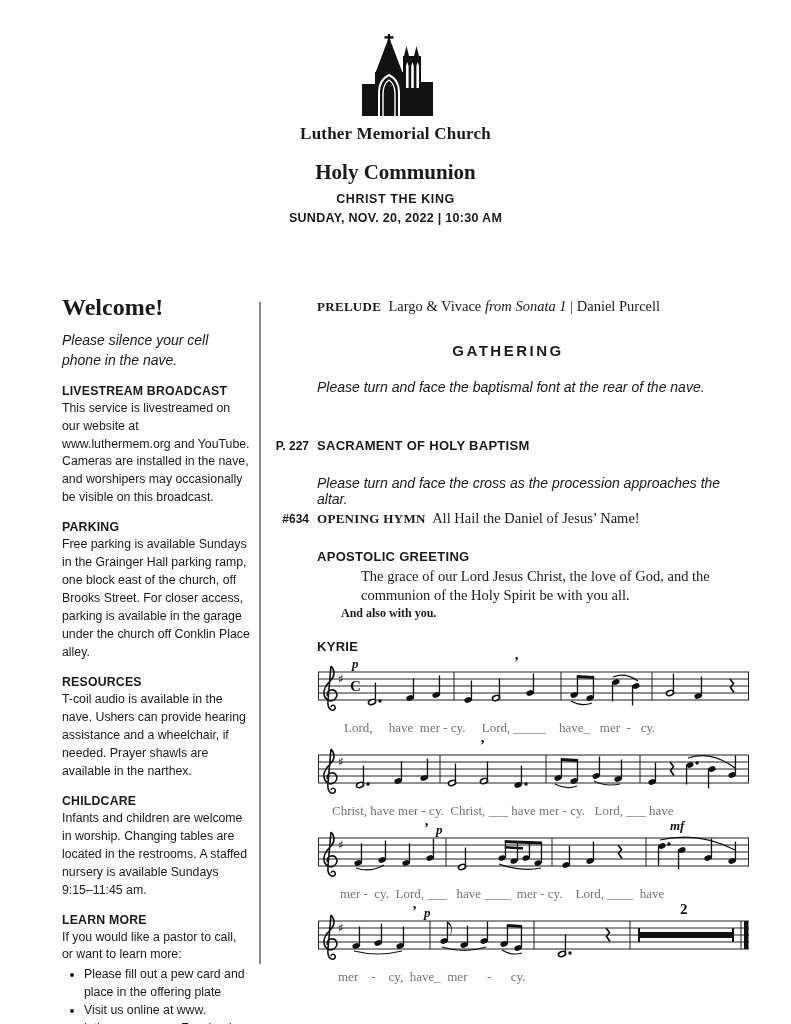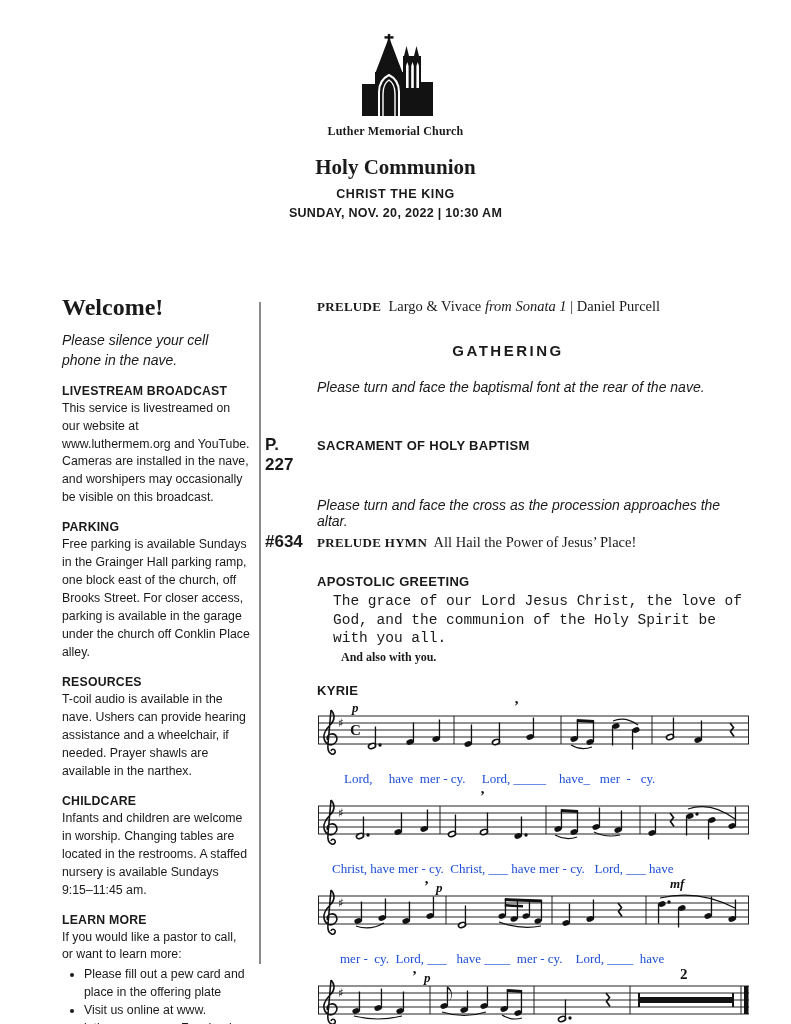--- a/index.html
+++ b/index.html
@@ -3,53 +3,53 @@
 <meta charset="utf-8">
 <style>
   html,body{margin:0;padding:0;}
   body{
     width:791px;height:1024px;position:relative;background:#ffffff;
     color:#1a1a1a;font-family:"Liberation Sans",sans-serif;overflow:hidden;
   }
   
   .header{position:absolute;top:34px;left:0;width:100%;text-align:center;}
   .logo{display:block;margin:0 auto;}
-  .church-name{font-family:"Liberation Serif",serif;font-weight:bold;font-size:12px;margin-top:8px;letter-spacing:.2px;}
+  .church-name{font-family:"Liberation Serif",serif;font-weight:bold;font-size:17px;margin-top:8px;letter-spacing:.2px;}
   .service-title{font-family:"Liberation Serif",serif;font-weight:bold;font-size:21px;margin-top:16px;}
   .feast{font-weight:bold;font-size:12.5px;letter-spacing:.6px;margin-top:7px;text-align:center;}
   .datetime{font-weight:bold;font-size:12.5px;letter-spacing:.3px;margin-top:5px;}
   
   .sidebar{position:absolute;left:62px;top:294px;width:188px;}
   .welcome{font-family:"Liberation Serif",serif;font-weight:bold;font-size:24px;}
   .silence{font-style:italic;font-size:14px;line-height:1.45;margin-top:9px;}
   .sb-section{margin-top:13px;}
   .sb-head{font-weight:bold;font-size:12.3px;letter-spacing:.2px;margin-bottom:2px;}
   .sb-body{font-size:12.3px;line-height:1.46;}
   .sb-bullets{margin:2px 0 0 0;padding-left:22px;font-size:12.3px;line-height:1.46;}
   .sb-bullets li{margin:0;}
   
   .divider{position:absolute;left:259px;top:302px;width:2px;height:662px;background:#8a8a8a;}
   
   .main{position:absolute;left:265px;top:298px;width:486px;}
   .row{display:flex;align-items:baseline;}
-  .row .ref{width:44px;flex:0 0 44px;font-weight:bold;font-size:17px;text-align:left;}
+  .row .ref{width:44px;flex:0 0 44px;font-weight:bold;font-size:12px;text-align:right;}
   .row .rcontent{margin-left:8px;}
   .indent{margin-left:52px;}
   .h-sans{font-weight:bold;font-size:13px;letter-spacing:.3px;margin-top:40px;}
   .serif{font-family:"Liberation Serif",serif;font-size:14.5px;}
   .rubric{font-family:Liberation Sans, sans-serif;font-style:italic;font-size:14px;}
   .gathering{font-weight:bold;font-size:15px;letter-spacing:2.5px;text-align:center;width:100%;margin-top:27px;}
   .mt20{margin-top:20px;} .mt22{margin-top:22px;} .mt3{margin-top:3px;} .mt18{margin-top:18px;}
-  .greet-body{font-family:Liberation Mono, monospace;font-size:14.5px;line-height:1.28;width:412px;margin-left:68px;margin-top:3px;}
+  .greet-body{font-family:Liberation Serif, serif;font-size:14.5px;line-height:1.28;width:412px;margin-left:96px;margin-top:3px;}
   .greet-resp{font-family:"Liberation Serif",serif;font-size:12px;font-weight:bold;margin-left:76px;margin-top:2px;}
   
   .music{margin-left:53px;margin-top:8px;}
   .staff-block{position:relative;margin-bottom:9px;width:432px;}
   .staff-block svg{display:block;fill:#111;}
-  .lyrics{font-family:"Liberation Serif",serif;font-size:13px;white-space:pre;margin-top:13px;color:#1d4ed8;}
+  .lyrics{font-family:"Liberation Serif",serif;font-size:13px;white-space:pre;margin-top:6px;color:#737373;}
   .dyn{position:absolute;font-family:"Liberation Serif",serif;font-style:italic;font-weight:bold;font-size:13px;color:#111;}
   .breath{position:absolute;font-family:"Liberation Serif",serif;font-weight:bold;font-size:15px;color:#111;}
   .restnum{position:absolute;font-family:"Liberation Serif",serif;font-weight:bold;font-size:15px;color:#111;}
   .ks{font-family:"DejaVu Sans",sans-serif;font-size:12px;font-weight:bold;}
   .tsig{font-family:"Liberation Serif",serif;font-size:15px;font-weight:bold;}
 </style>
 </head>
 <body>
 
 <div class="header">
@@ -133,22 +133,22 @@
   <div class="indent rubric mt20">Please turn and face the baptismal font at the rear of the nave.</div>
   <div class="row mt3">
     <div class="ref">P. 227</div>
     <div class="rcontent h-sans">SACRAMENT OF HOLY BAPTISM</div>
   </div>
 
   <div class="indent rubric mt22">Please turn and face the cross as the procession approaches the altar.</div>
   <div class="row mt3">
     <div class="ref">#634</div>
     <div class="rcontent serif">
-      <span class="h-sans">PRELUDE HYMN</span>&nbsp;
-      <span>All Hail the Power of Jesus’ Place!</span>
+      <span class="h-sans">OPENING HYMN</span>&nbsp;
+      <span>All Hail the Daniel of Jesus’ Name!</span>
     </div>
   </div>
 
   <div class="indent h-sans mt22">APOSTOLIC GREETING</div>
   <div class="greet-body">The grace of our Lord Jesus Christ, the love of God, and the communion of the Holy Spirit be with you all.</div>
   <div class="greet-resp">And also with you.</div>
 
   <div class="indent h-sans mt18">KYRIE</div>
 
   <div class="music">

